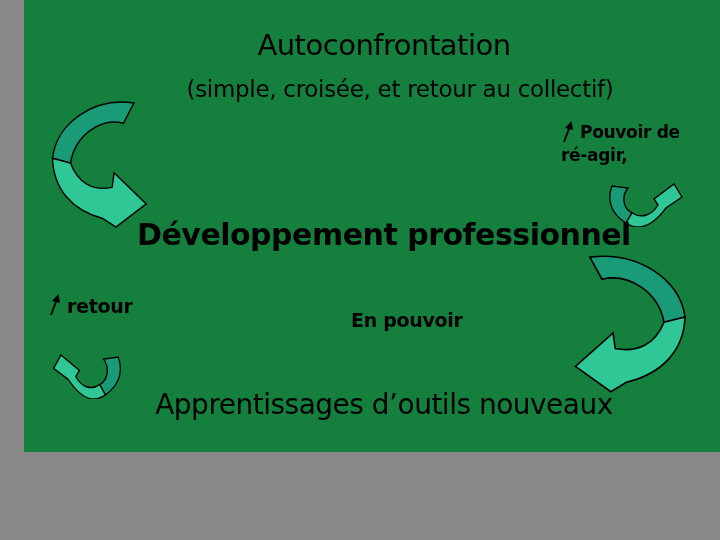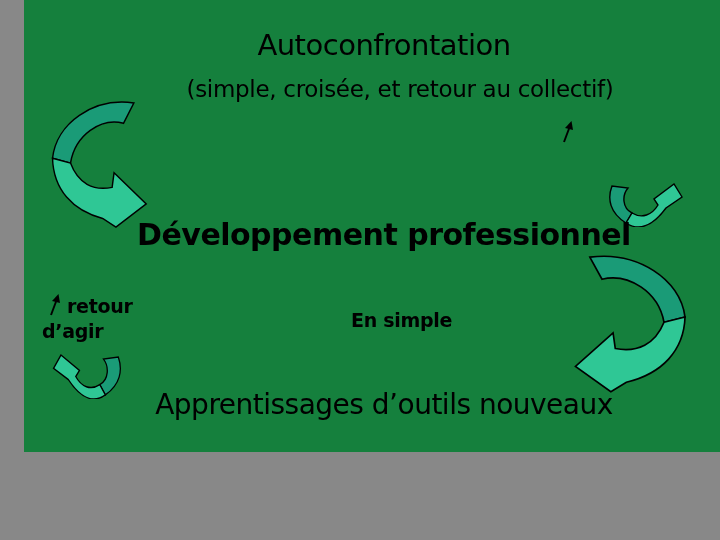--- a/index.html
+++ b/index.html
@@ -76,44 +76,45 @@
       <path stroke="#000" stroke-width="1.5" d="M 9 60 C 10 92 30 114 62 122 L 76 131 L 108 107 L 74 75 L 72 90 C 52 94 36 86 28 65 Z" fill="#2fc795"></path>
     </svg>
   </div>
 
   <div class="abs label tr-label">
     <div class="row">
       <svg class="rise" width="13" height="24" viewBox="0 0 13 24">
         <path d="M3 22 L9 6" stroke="#000" stroke-width="2" fill="none"></path>
         <path d="M10.5 1 L4 8 L12 10 Z" fill="#000"></path>
       </svg>
+      <span class="txt">Pouvoir de</span>
     </div>
+    <div>ré-agir,</div>
   </div>
 
   <div class="abs" style="top:183px;left:584px;">
     <svg width="80" height="44" viewBox="0 0 80 44" preserveAspectRatio="none">
       <path stroke="#000" stroke-width="1.4" d="M 4 3 C -1 16 2 30 18 40 L 24 30 C 14 25 14 12 20 5 Z" fill="#1a9b77"></path>
       <path stroke="#000" stroke-width="1.4" d="M 18 40 C 30 48 44 44 58 25 L 74 14 L 66 1 L 46 16 L 50 22 C 44 32 34 36 24 30 Z" fill="#2fc795"></path>
     </svg>
   </div>
 
   <div class="abs center-heading">Développement professionnel</div>
 
   <div class="abs label bl-label">
     <div class="row">
       <svg class="rise" width="13" height="24" viewBox="0 0 13 24">
         <path d="M3 22 L9 6" stroke="#000" stroke-width="2" fill="none"></path>
         <path d="M10.5 1 L4 8 L12 10 Z" fill="#000"></path>
       </svg>
       <span class="txt">retour</span>
     </div>
-    <div>d’agir</div>
   </div>
 
-  <div class="abs en-retour">En simple</div>
+  <div class="abs en-retour">En pouvoir</div>
 
   <div class="abs" style="top:254px;left:547px;">
     <svg width="124" height="144" viewBox="0 0 112 137" preserveAspectRatio="none">
       <g transform="translate(112,0) scale(-1,1)">
         <path stroke="#000" stroke-width="1.5" d="M 95 3 C 52 -3 13 24 9 60 L 28 65 C 33 36 60 18 84 24 Z" fill="#1a9b77"></path>
         <path stroke="#000" stroke-width="1.5" d="M 9 60 C 10 92 30 114 62 122 L 76 131 L 108 107 L 74 75 L 72 90 C 52 94 36 86 28 65 Z" fill="#2fc795"></path>
       </g>
     </svg>
   </div>
 

